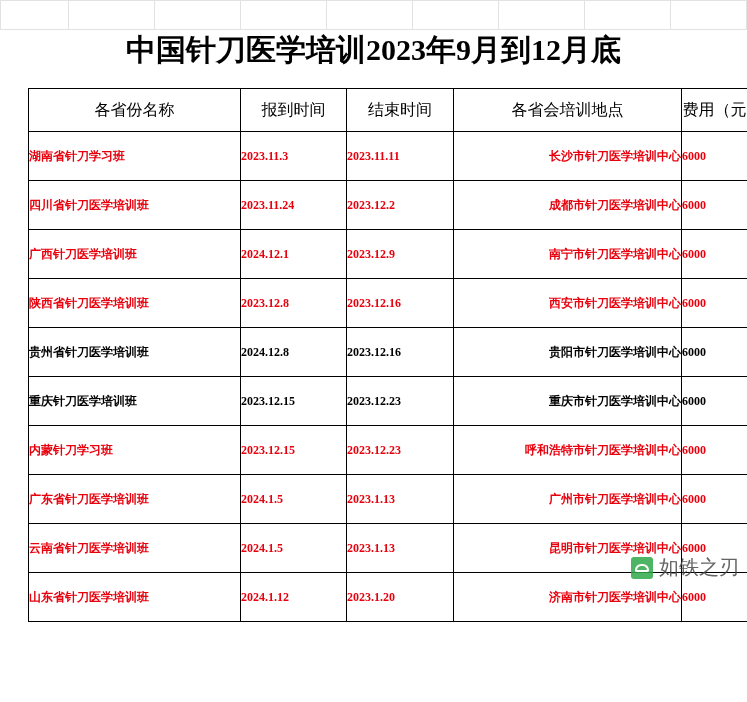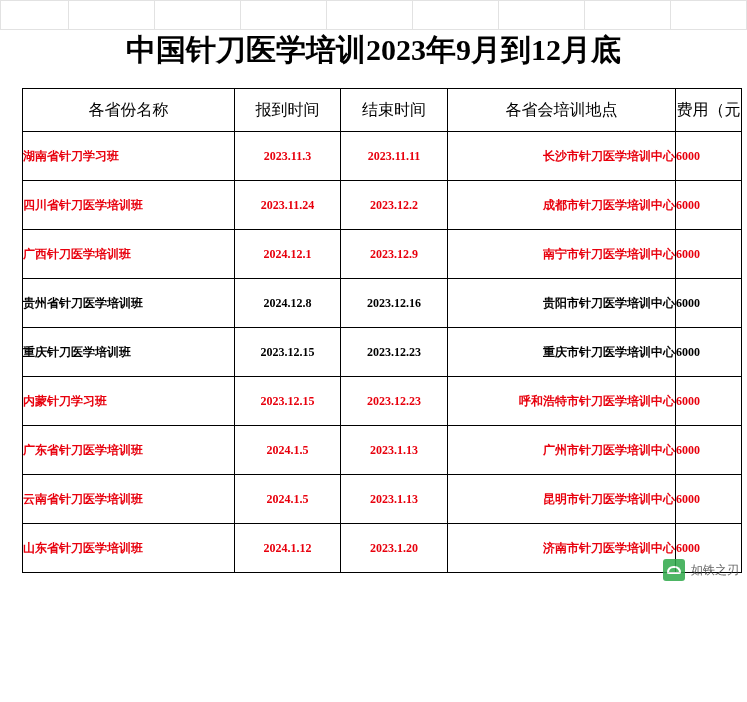--- a/index.html
+++ b/index.html
@@ -55,21 +55,21 @@
     font-weight: bold;
     letter-spacing: 0px;
     color: #000000;
     font-family: "Liberation Serif", "DejaVu Serif", serif;
     white-space: nowrap;
   }
 
   table.schedule {
     position: absolute;
     top: 88px;
-    left: 22px;
+    left: 28px;
     width: 719px;
     border-collapse: collapse;
     table-layout: fixed;
     padding-left: 31px;
   }
   table.schedule td, table.schedule th {
     border: 1px solid #000000;
     padding: 0;
     height: 48px;
     font-size: 12px;
@@ -89,21 +89,20 @@
   .col-start  { width: 106px; }
   .col-end    { width: 107px; }
   .col-place  { width: 228px; }
   .col-fee    { width: 66px; }
 
   td.c-name {
     text-align: left;
     padding-left: 12px;
   }
   td.c-start, td.c-end {
-    text-align: center;
   }
   td.c-place {
     text-align: right;
     padding-left: 10px;
   }
   td.c-fee {
     text-align: left;
     padding-left: 8px;
   }
   .red  { color: #e8000d; }
@@ -137,21 +136,21 @@
   .wm-logo::after {
     content: "";
     position: absolute;
     left: 4px; top: 7px;
     width: 14px; height: 8px;
     border: 2px solid #ffffff;
     border-radius: 7px 7px 2px 2px;
     box-sizing: border-box;
   }
   .wm-text {
-    font-size: 12px;
+    font-size: 20px;
     color: #4a4a4a;
     font-family: "Liberation Sans", sans-serif;
     white-space: nowrap;
   }
 </style>
 </head>
 <body>
 
 <div class="page">
 
@@ -205,20 +204,27 @@
         <td class="c-fee red">6000</td>
       </tr>
       <tr>
         <td class="c-name red">广西针刀医学培训班</td>
         <td class="c-start red">2024.12.1</td>
         <td class="c-end red">2023.12.9</td>
         <td class="c-place red">南宁市针刀医学培训中心</td>
         <td class="c-fee red">6000</td>
       </tr>
       <tr>
+        <td class="c-name red">陕西省针刀医学培训班</td>
+        <td class="c-start red">2023.12.8</td>
+        <td class="c-end red">2023.12.16</td>
+        <td class="c-place red">西安市针刀医学培训中心</td>
+        <td class="c-fee red">6000</td>
+      </tr>
+      <tr>
         <td class="c-name black">贵州省针刀医学培训班</td>
         <td class="c-start black">2024.12.8</td>
         <td class="c-end black">2023.12.16</td>
         <td class="c-place black">贵阳市针刀医学培训中心</td>
         <td class="c-fee black">6000</td>
       </tr>
       <tr>
         <td class="c-name black">重庆针刀医学培训班</td>
         <td class="c-start black">2023.12.15</td>
         <td class="c-end black">2023.12.23</td>

